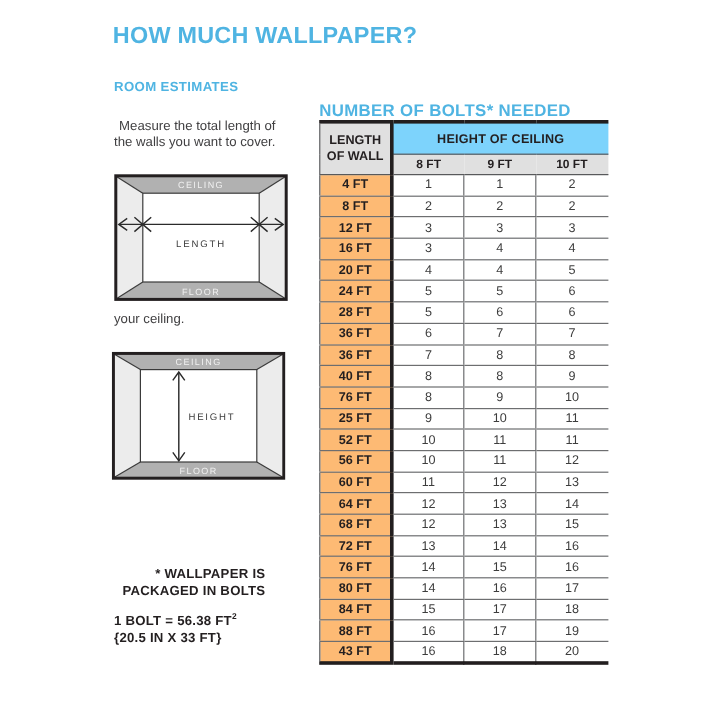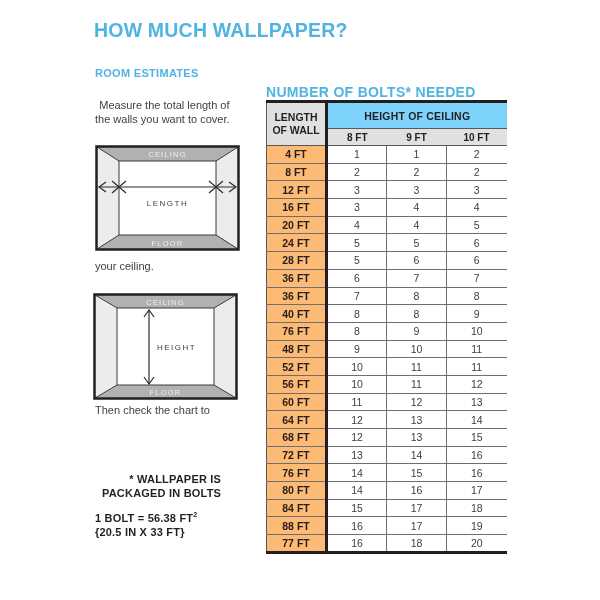--- a/index.html
+++ b/index.html
@@ -142,21 +142,20 @@
   <text x="72.5" y="102" text-anchor="middle" class="wall-label">FLOOR</text>
   <g class="arrow">
     <line x1="56" y1="17" x2="56" y2="91"></line>
     <polyline points="51,24 56,17 61,24"></polyline>
     <polyline points="51,84 56,91 61,84"></polyline>
   </g>
   <text x="64" y="57" text-anchor="start" class="dim-label">HEIGHT</text>
 </svg>
 
 <div class="abs body-text" style="left:95px; top:403px;">
-  <div>Then check the chart to</div>
 </div>
 
 <div class="abs bold-note" style="left:95px; top:472px;text-align:right;">
   <div>* WALLPAPER IS</div>
   <div class="indent">PACKAGED IN BOLTS</div>
 </div>
 
 <div class="abs bold-note" style="left:95px; top:508px;">
   <div><span>1 BOLT = 56.38 FT</span><sup>2</sup></div>
   <div>{20.5 IN X 33 FT}</div>
@@ -245,21 +244,21 @@
           <td class="val">8</td>
           <td class="val">9</td>
         </tr>
         <tr>
           <td class="rowlabel">76 FT</td>
           <td class="val">8</td>
           <td class="val">9</td>
           <td class="val">10</td>
         </tr>
         <tr>
-          <td class="rowlabel">48 FT</td>
+          <td class="rowlabel">25 FT</td>
           <td class="val">9</td>
           <td class="val">10</td>
           <td class="val">11</td>
         </tr>
         <tr>
           <td class="rowlabel">52 FT</td>
           <td class="val">10</td>
           <td class="val">11</td>
           <td class="val">11</td>
         </tr>
@@ -311,20 +310,20 @@
           <td class="val">17</td>
           <td class="val">18</td>
         </tr>
         <tr>
           <td class="rowlabel">88 FT</td>
           <td class="val">16</td>
           <td class="val">17</td>
           <td class="val">19</td>
         </tr>
         <tr>
-          <td class="rowlabel">77 FT</td>
+          <td class="rowlabel">43 FT</td>
           <td class="val">16</td>
           <td class="val">18</td>
           <td class="val">20</td>
         </tr>
       </tbody>
   </table>
 </div>
 
 </body></html>

